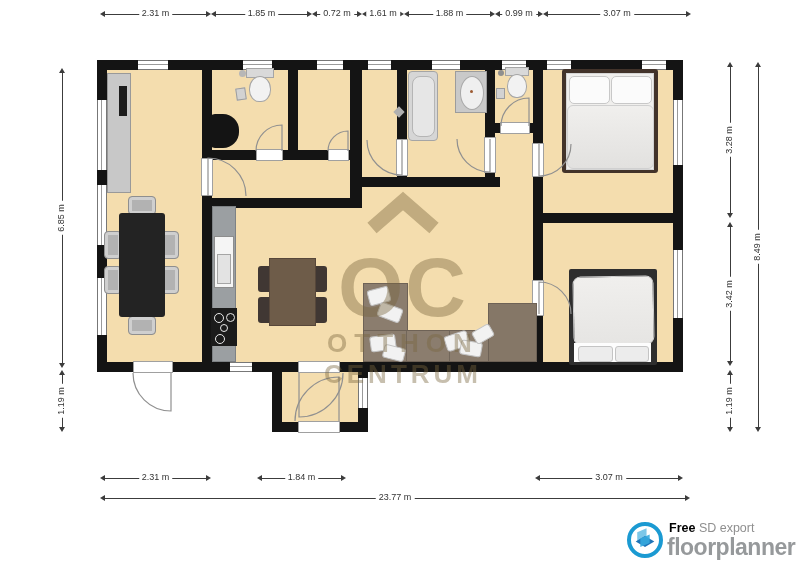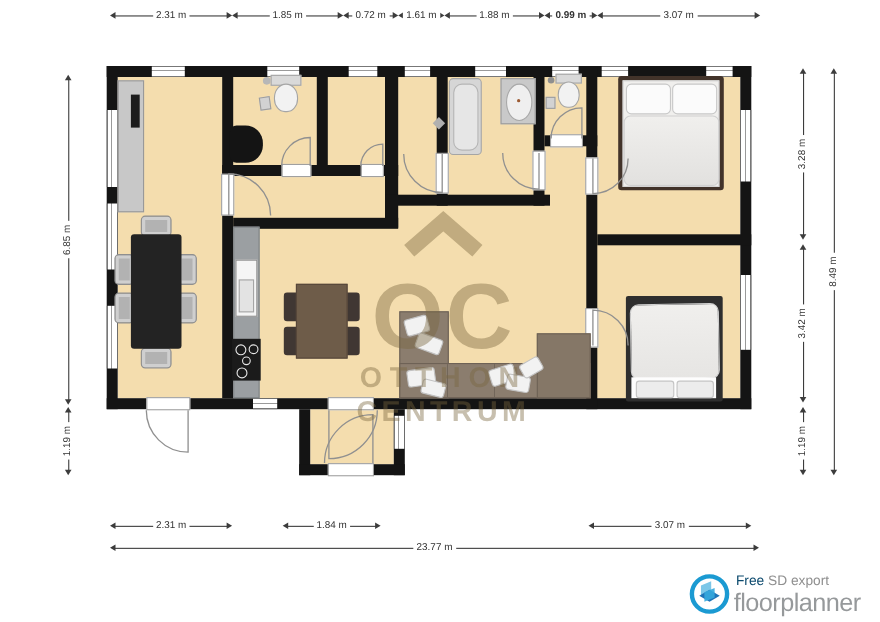--- a/index.html
+++ b/index.html
@@ -33,23 +33,23 @@
       font-size:9px;line-height:1.1;color:#333;white-space:nowrap;}
   .dimseg.v .dl{transform:translate(-50%,-50%) rotate(-90deg);}
   
   #overlay{position:absolute;left:0;top:0;z-index:9;pointer-events:none;}
   #wm{position:absolute;left:0;top:0;z-index:40;pointer-events:none;}
   
   #fp-logo{position:absolute;left:620px;top:518px;width:178px;height:46px;z-index:8;}
   #fp-circle{position:absolute;left:7px;top:4px;width:36px;height:36px;border:4px solid #1b9ad2;border-radius:50%;
              background:#fff;box-sizing:border-box;}
   #fp-free-line{position:absolute;left:49px;top:4px;font-size:12.5px;line-height:1.1;}
-  #fp-free-line .b{font-weight:normal;color:#0c4a6e;}
+  #fp-free-line .b{font-weight:bold;color:#000000;}
   #fp-free-line .g{color:#8f8f8f;}
-  #fp-name{position:absolute;left:47px;top:16px;font-size:23px;font-weight:normal;color:#96999b;letter-spacing:-0.5px;}
+  #fp-name{position:absolute;left:47px;top:16px;font-size:23px;font-weight:bold;color:#96999b;letter-spacing:-0.5px;}
 </style>
 </head>
 <body>
 
 <div id="stage">
 
   <div class="floor" style="left:107px;top:70px;width:566px;height:292px;"></div>
   <div class="floor" style="left:282px;top:372px;width:76px;height:50px;"></div>
 
   <div class="w" style="left:97px;top:60px;width:586px;height:10px;"></div>
@@ -211,21 +211,21 @@
   <div class="dimseg h" style="left:362px;top:8px;width:42px;">
       <i class="al"></i>
       <i class="ar"></i>
       <span class="dl">1.61 m</span>
     </div>
   <div class="dimseg h" style="left:404px;top:8px;width:91px;">
       <i class="al"></i>
       <i class="ar"></i>
       <span class="dl">1.88 m</span>
     </div>
-  <div class="dimseg h" style="left:495px;top:8px;width:48px;font-weight:bold;">
+  <div class="dimseg h" style="left:495px;top:8px;width:48px;">
       <i class="al"></i>
       <i class="ar"></i>
       <span class="dl">0.99 m</span>
     </div>
   <div class="dimseg h" style="left:543px;top:8px;width:148px;">
       <i class="al"></i>
       <i class="ar"></i>
       <span class="dl">3.07 m</span>
     </div>
 

